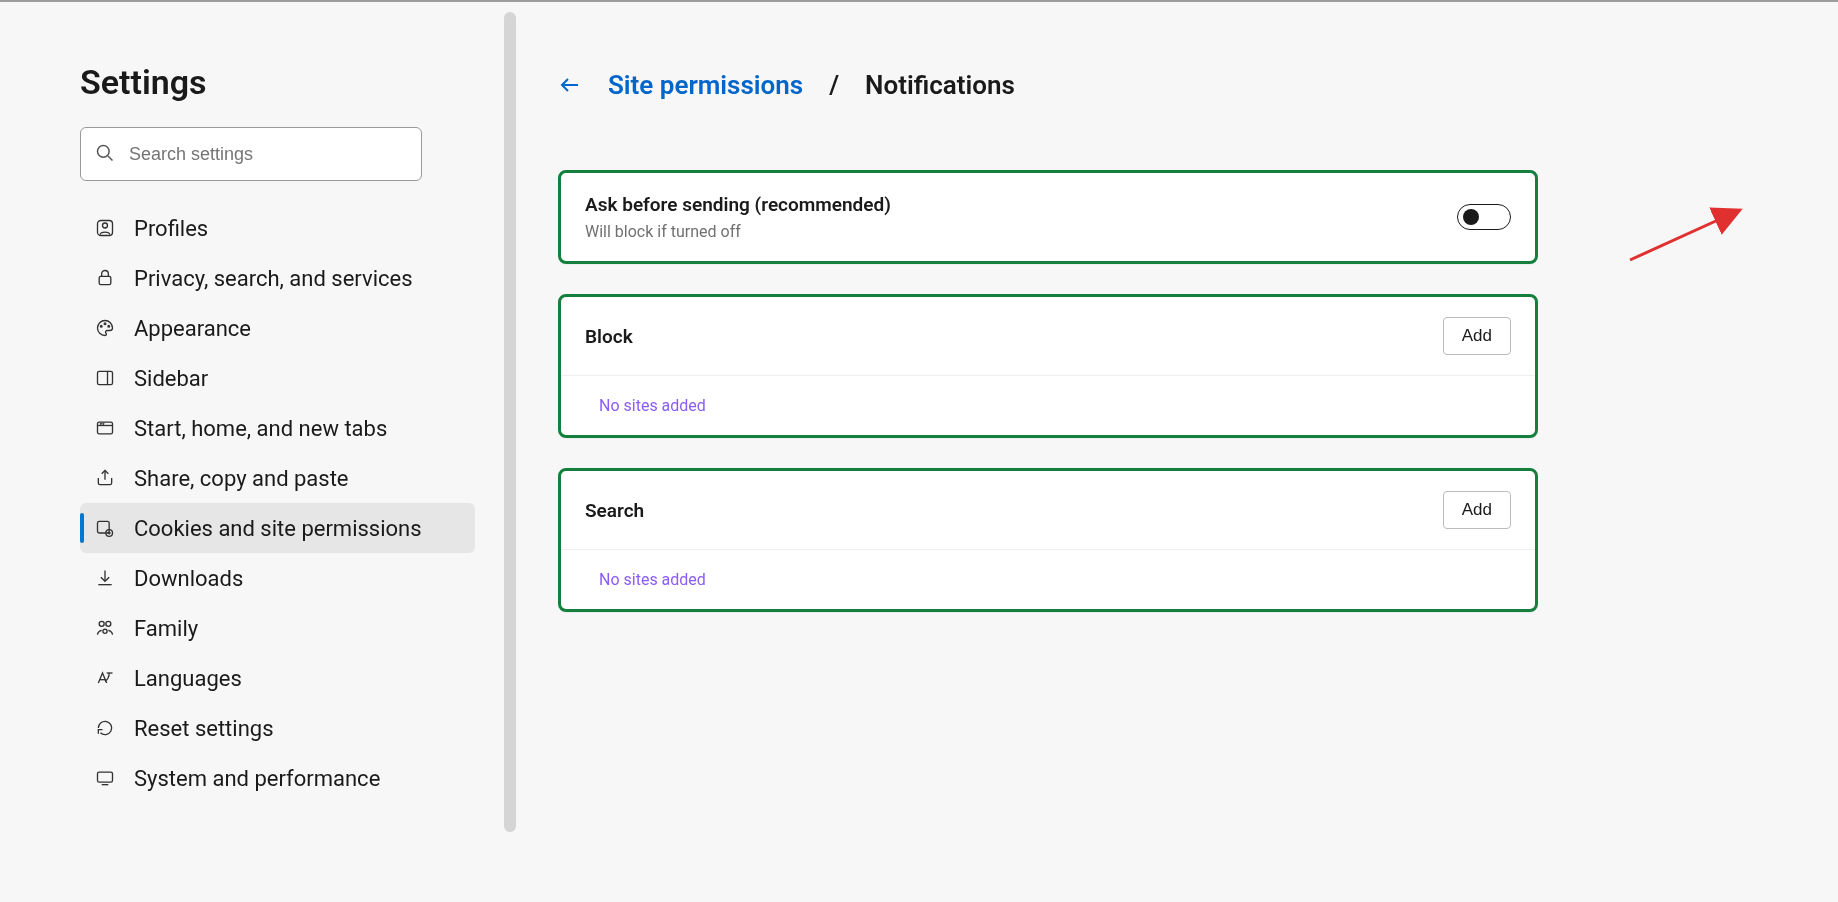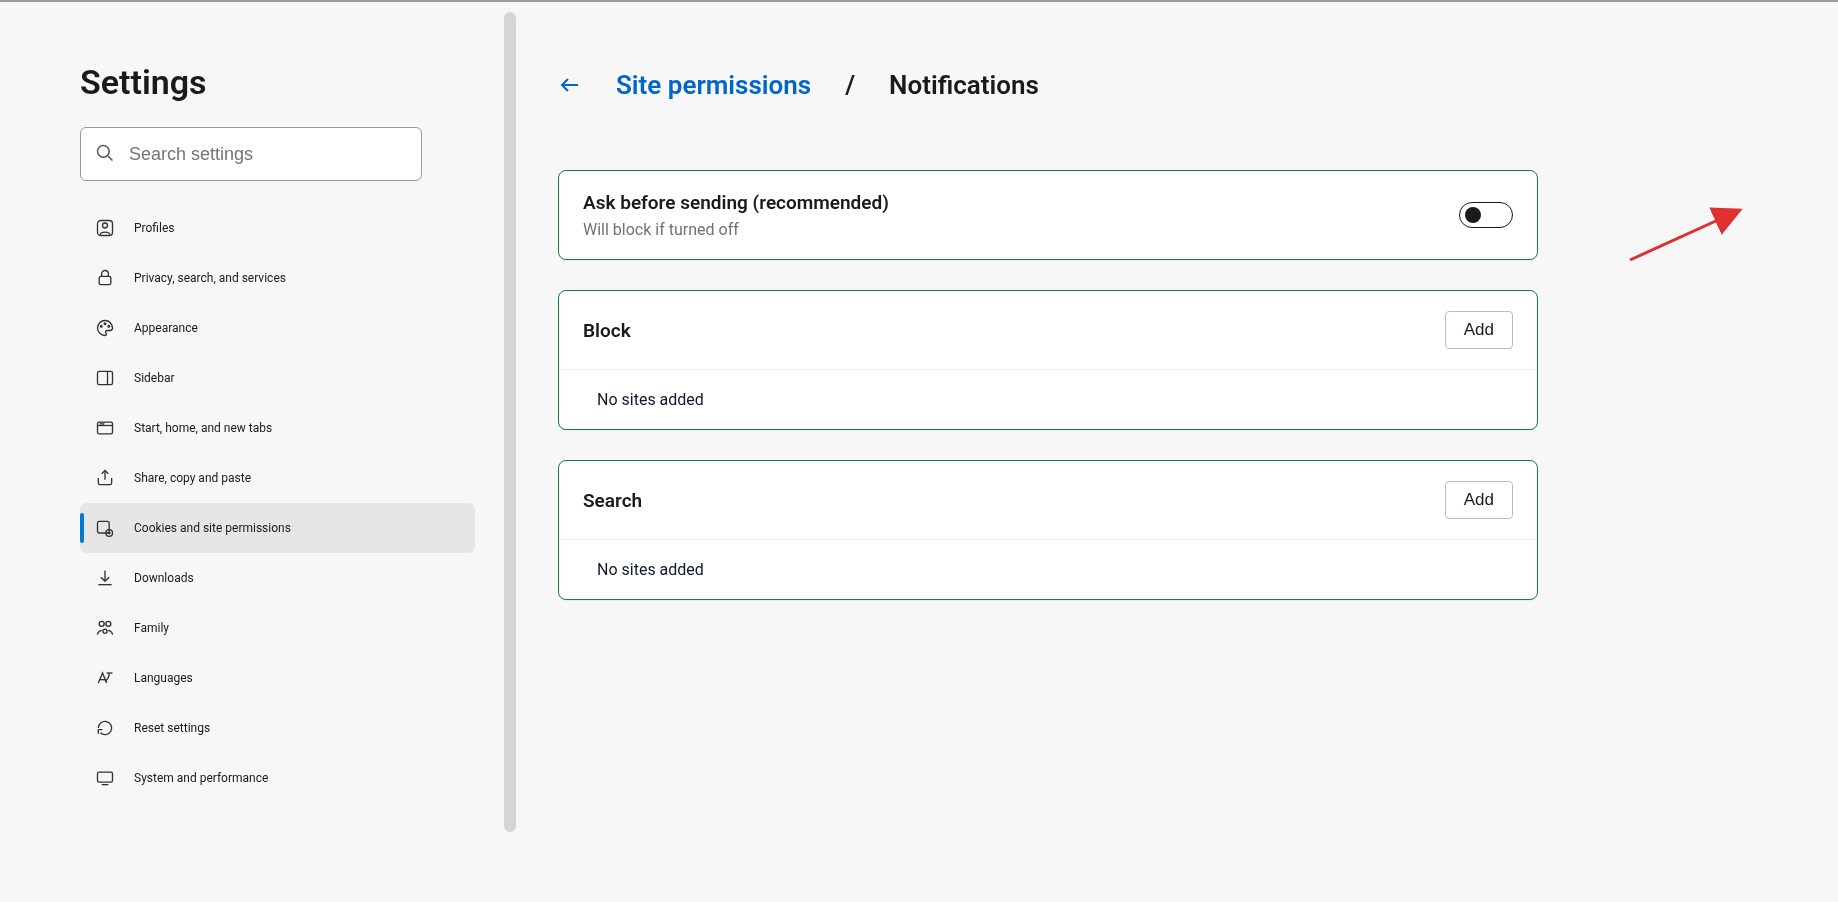--- a/index.html
+++ b/index.html
@@ -51,21 +51,21 @@
   background: transparent;
 }
 .nav { list-style: none; width: 395px; }
 .nav li {
   display: flex;
   align-items: center;
   height: 50px;
   padding-left: 14px;
   border-radius: 6px;
   cursor: pointer;
-  font-size: 12px;
+  font-size: 22px;
   color: #1a1a1a;
   position: relative;
 }
 .nav li .icon {
   width: 22px;
   height: 22px;
   display: inline-flex;
   align-items: center;
   justify-content: center;
   margin-right: 18px;
@@ -98,49 +98,49 @@
 
 
 .main {
   flex: 1;
   padding: 58px 300px 0 48px;
   position: relative;
 }
 .breadcrumb {
   display: flex;
   align-items: center;
-  gap: 34px;
+  gap: 26px;
   font-size: 26px;
   margin-bottom: 70px;
 }
 .breadcrumb .link { color: #0066cc; font-weight: 600; cursor: pointer; }
 .breadcrumb .sep { color: #1a1a1a; font-weight: 600; }
 .breadcrumb .current { color: #1a1a1a; font-weight: 600; }
 .back-arrow { cursor: pointer; display:inline-flex; }
 
 .card {
   background: #fff;
-  border: 1px solid #15803d;
+  border: 3px solid #15803d;
   border-radius: 8px;
   margin-bottom: 30px;
   box-shadow: 0 0.5px 1px rgba(0,0,0,0.05);
 }
 .card-header {
   padding: 20px 24px;
   display: flex;
   align-items: center;
   justify-content: space-between;
 }
 .card-header .title { font-size: 19px; font-weight: 600; }
 .card-header .sub { font-size: 16px; color: #717171; margin-top: 6px; }
 .card-body {
   padding: 20px 24px 20px 38px;
   border-top: 1px solid #eee;
   font-size: 16px;
-  color: #0f172a;
+  color: #8b5cf6;
 }
 
 .toggle {
   width: 54px;
   height: 26px;
   border: 1px solid #1a1a1a;
   border-radius: 26px;
   background: #fff;
   position: relative;
   cursor: pointer;

